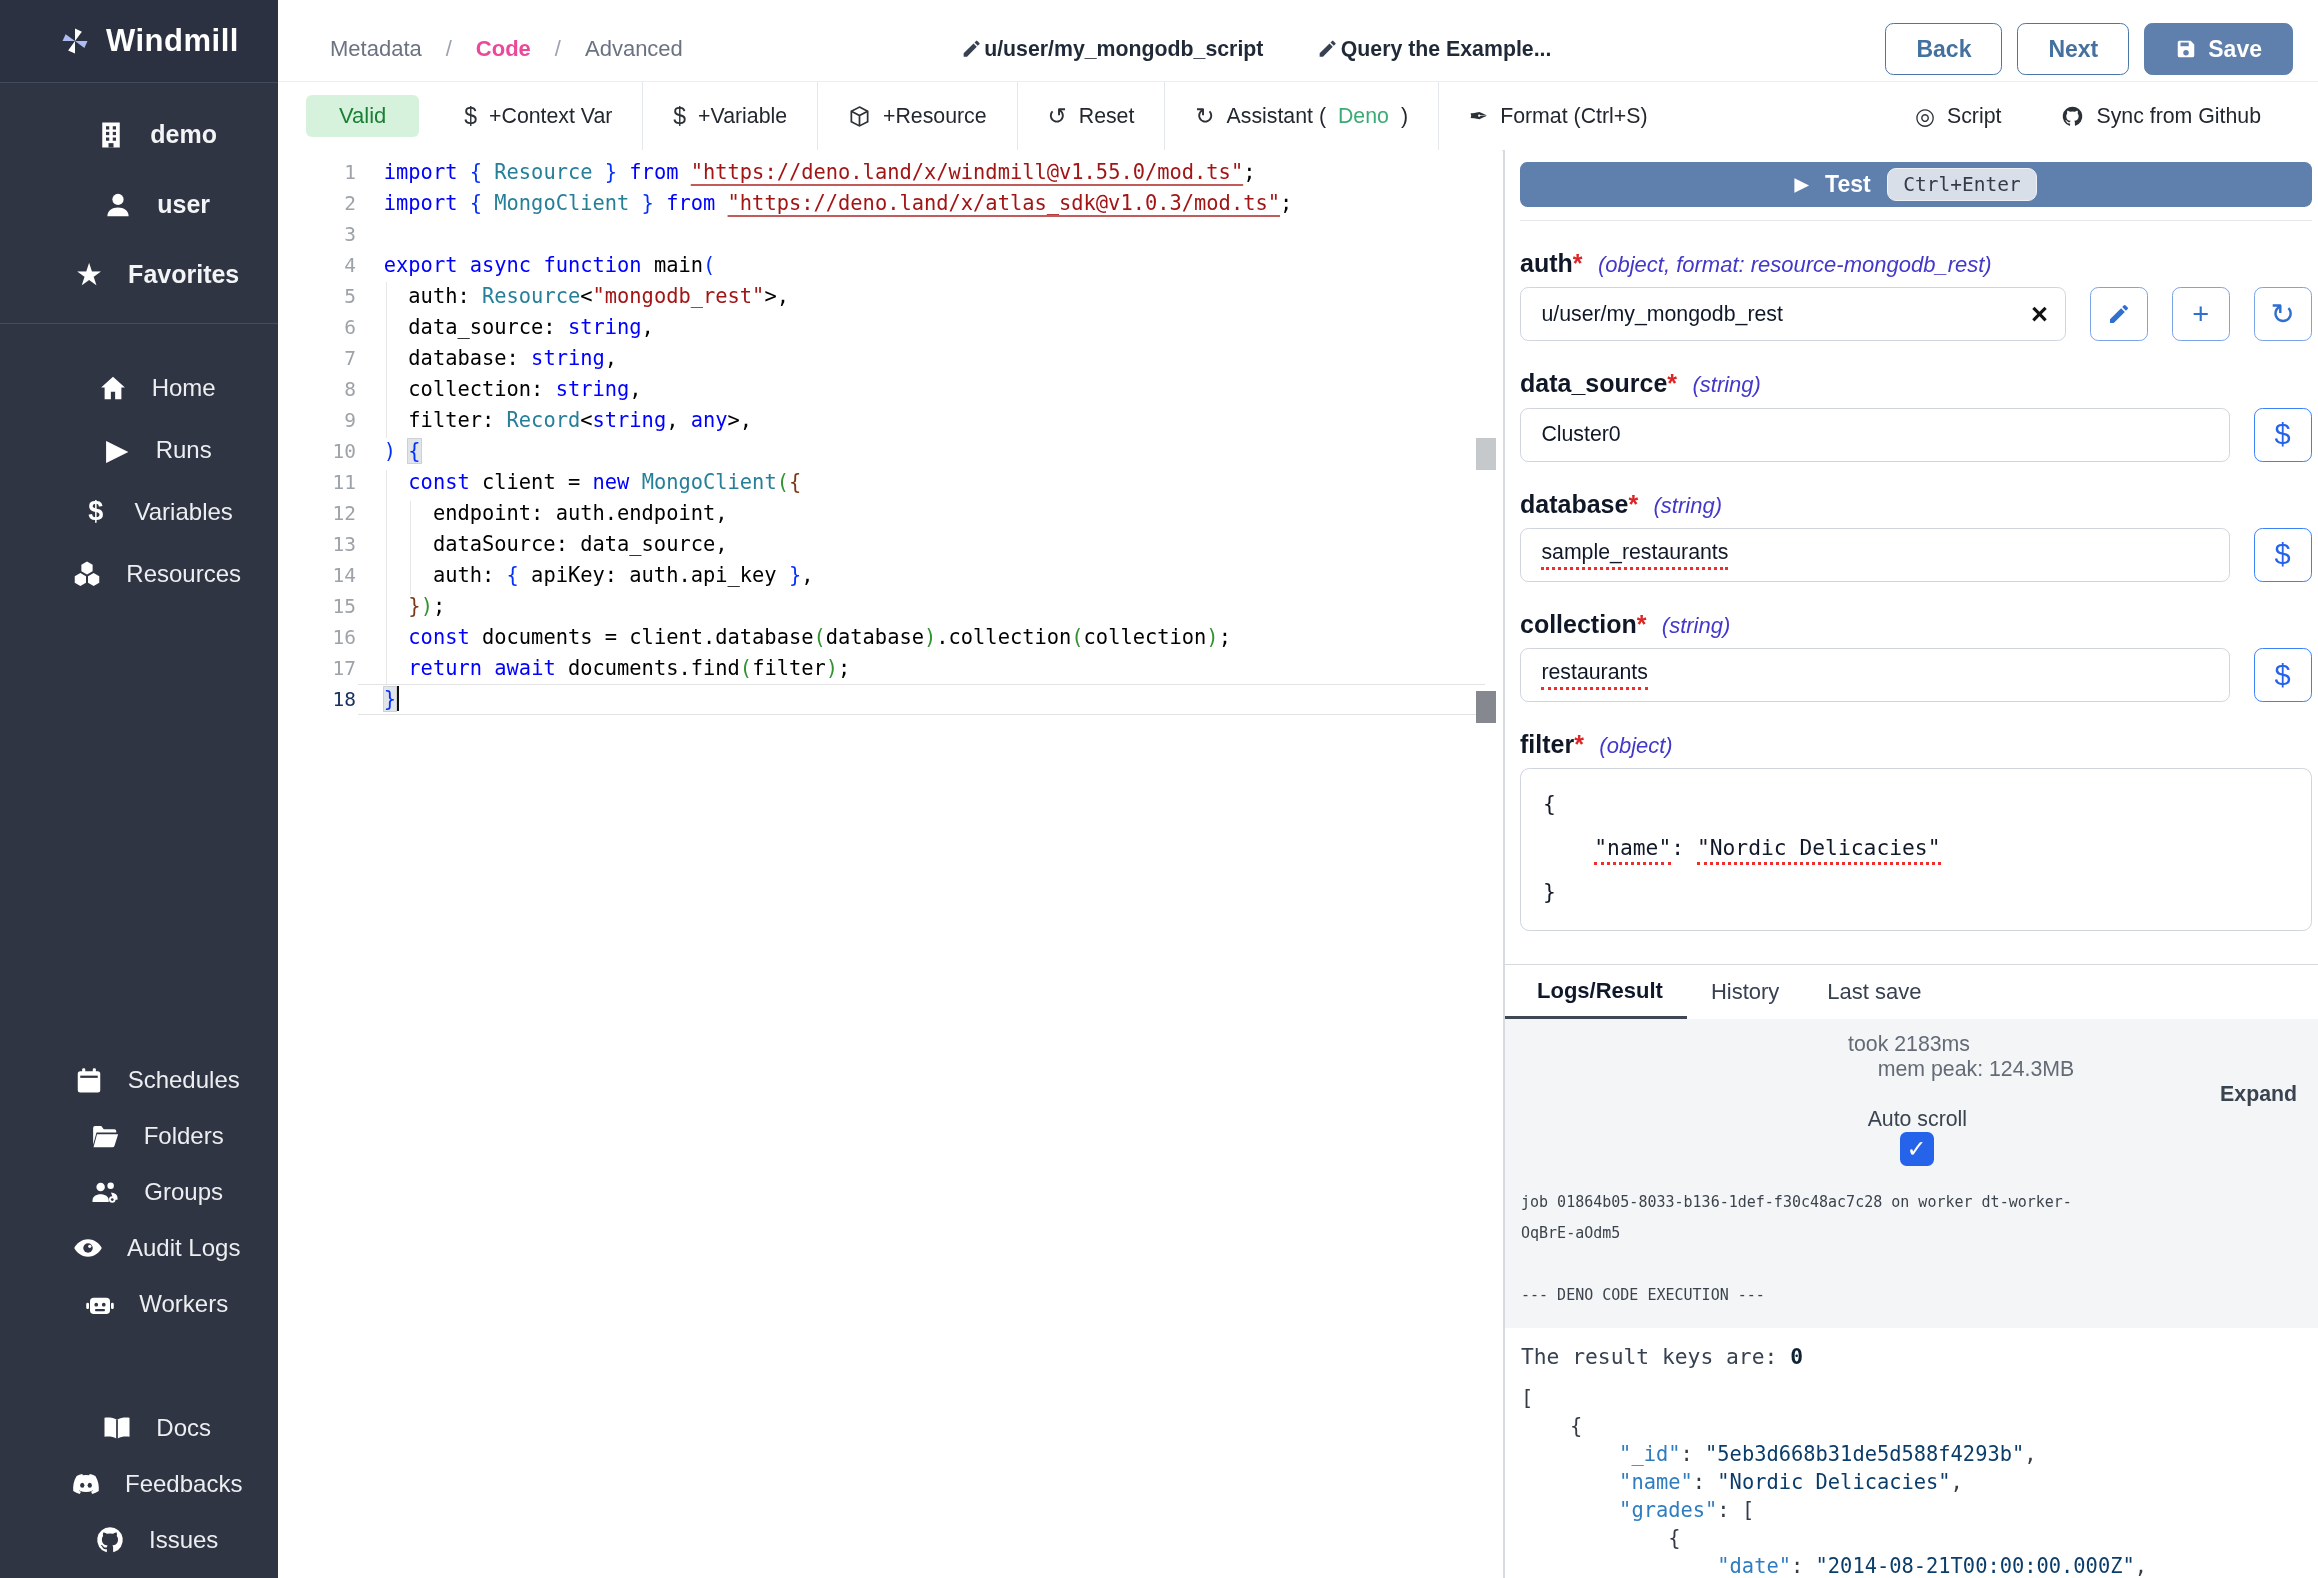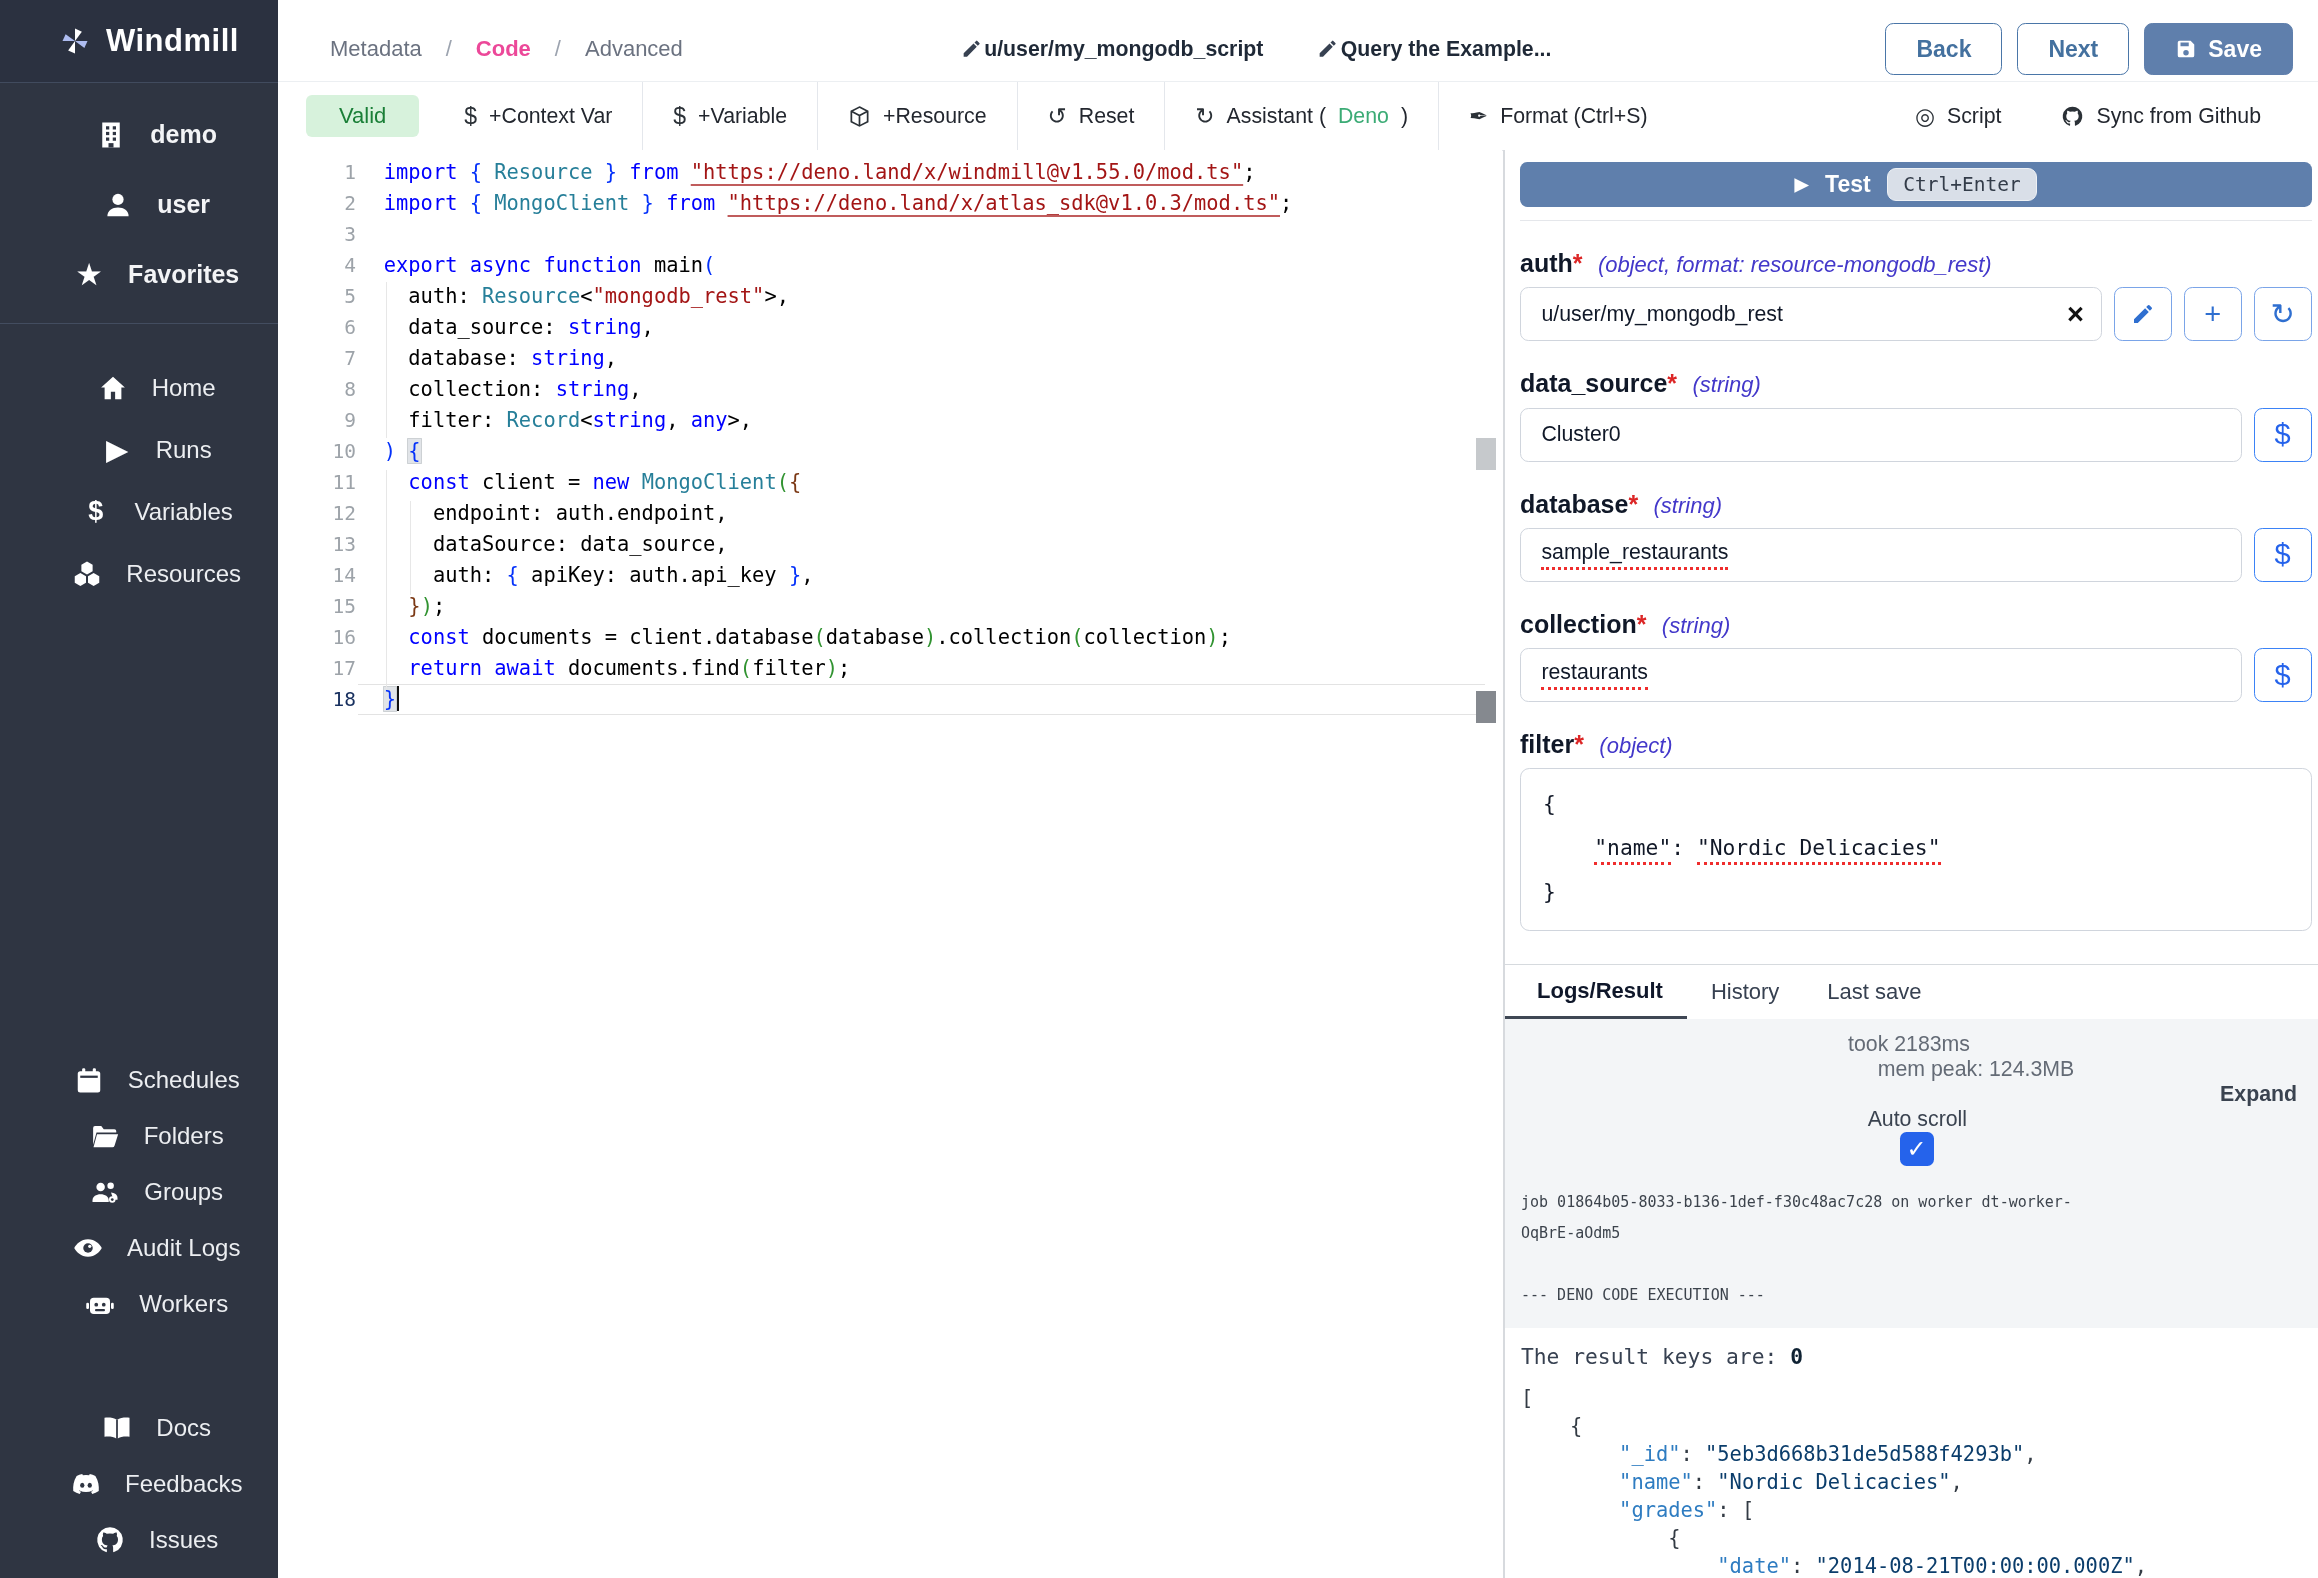--- a/index.html
+++ b/index.html
@@ -80,21 +80,21 @@
   .test-btn{margin-top:12px;height:45px;background:var(--accent,#5f7fac);border-radius:7.4px;display:flex;
             align-items:center;justify-content:center;gap:16.7px;color:#fff;font-size:23px;font-weight:700;cursor:pointer;}
   .test-btn .tplay{font-size:17.6px;}
   .kbd{background:#d9dfe8;border:0.9px solid #eef1f5;border-radius:9px;padding:3.7px 15px;
        font-family:"DejaVu Sans Mono",monospace;font-size:19.5px;color:#333c49;font-weight:400;}
   .rdiv{border-top:0.9px solid #e5e7eb;margin-top:13px;}
   .rdiv.full{margin-left:-15px;margin-right:-7.4px;border-color:#d6dade;margin-top:33px;}
   .flabel{margin-top:28px;font-size:25px;font-weight:700;color:#101828;}
   .flabel .req{color:var(--req,#dc2626);}
   .flabel .ftype{font-style:italic;font-weight:400;color:var(--type-col,#4338ca);font-size:22px;margin-left:9.3px;}
-  .frow{display:flex;gap:12px;margin-top:9.3px;align-items:stretch;}
+  .frow{display:flex;gap:24px;margin-top:9.3px;align-items:stretch;}
   .finput{flex:1;border:0.9px solid #d0d5dd;border-radius:8.3px;height:54px;display:flex;align-items:center;
           padding:0 16.7px 0 20.4px;font-size:21.3px;color:#101828;background:#fff;box-sizing:border-box;}
   .fx{margin-left:auto;font-size:29px;color:#111;cursor:pointer;font-weight:600;line-height:1;}
   .sqbtn{width:58px;flex:none;border:1.9px solid #7aa4e8;border-radius:8.3px;display:flex;align-items:center;
          justify-content:center;color:var(--btn-blue,#2f6fd0);font-size:29px;cursor:pointer;background:#fff;box-sizing:border-box;}
   .sqbtn svg{width:24px;height:24px;}
   .sqbtn.dollar{border-color:#3b82f6;color:#2563eb;font-weight:500;}
   .spl{border-bottom:3.2px dotted #ef2d2d;padding-bottom:1.9px;}
   .fjson{margin-top:9.3px;border:0.9px solid #d0d5dd;border-radius:9.3px;height:163px;padding:13px 22px;
          box-sizing:border-box;font-family:"DejaVu Sans Mono",monospace;font-size:21.3px;line-height:44px;color:#111827;white-space:pre;}

